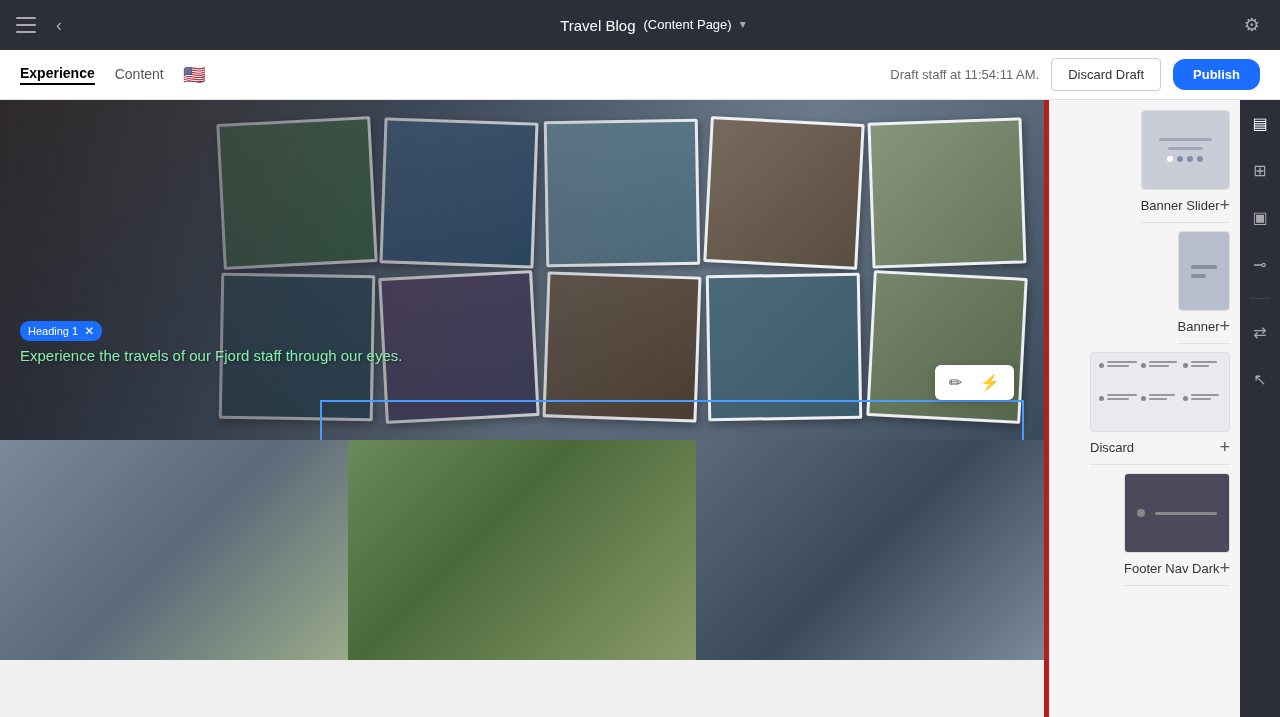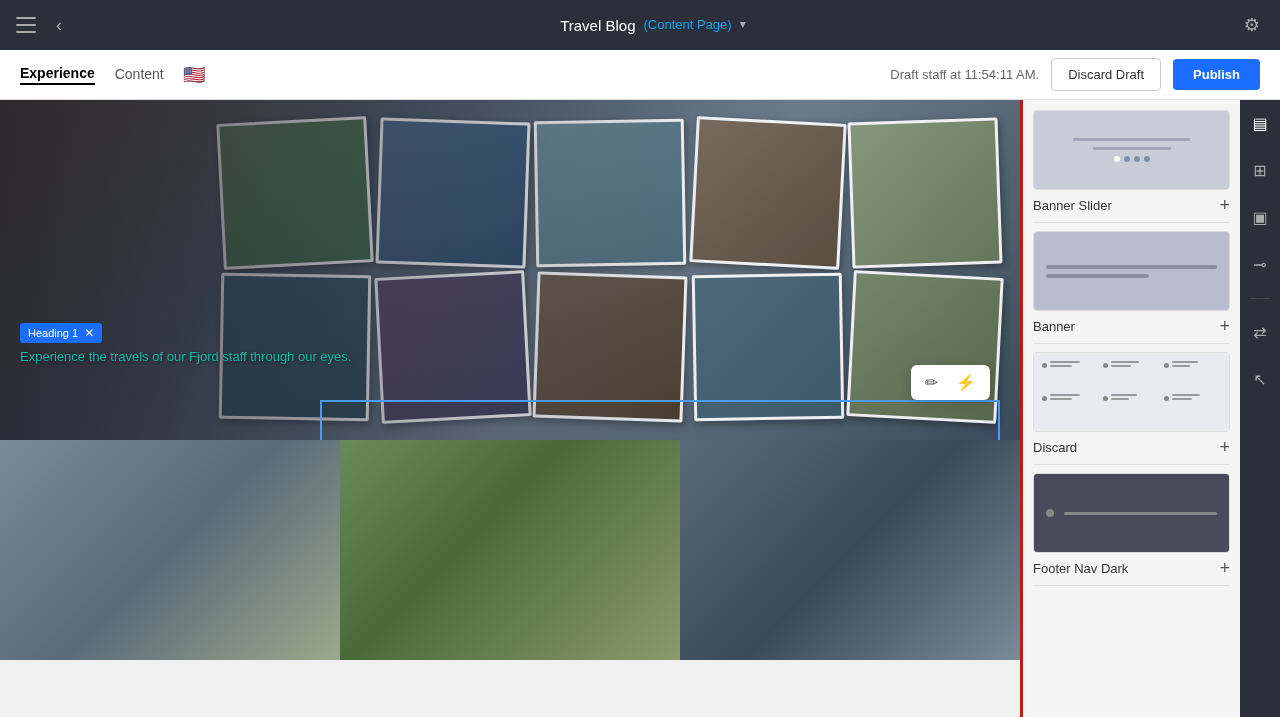--- a/index.html
+++ b/index.html
@@ -9,21 +9,21 @@
     .top-bar {
       height: 50px;
       background: #2c2f3a;
       display: flex;
       align-items: center;
       justify-content: space-between;
       padding: 0 16px;
     }
     .top-bar-left { display: flex; align-items: center; gap: 16px; }
     .top-bar-center { display: flex; align-items: flex-start; gap: 8px; color: #fff; font-size: 15px; font-weight: 500; }
-    .top-bar-center .page-type { color: #0ea5e9; font-size: 13px; font-weight: 400; }
+    .top-bar-center .page-type { color: #ffffff; font-size: 13px; font-weight: 400; }
     .top-bar-center .dropdown-arrow { color: #aaa; font-size: 12px; }
     .top-bar-right { display: flex; align-items: center; }
     .icon-btn { background: none; border: none; color: #aaa; cursor: pointer; font-size: 18px; padding: 4px; }
     .sidebar-toggle { width: 20px; height: 16px; display: flex; flex-direction: column; justify-content: space-between; cursor: pointer; }
     .sidebar-toggle span { display: block; height: 2px; background: #aaa; border-radius: 1px; }
 
     
     .secondary-bar {
       height: 50px;
       background: #fff;
@@ -32,21 +32,21 @@
       padding: 0 20px;
       border-bottom: 1px solid #e0e0e0;
       gap: 20px;
     }
     .secondary-bar .tab { font-size: 14px; color: #555; cursor: pointer; padding-bottom: 2px; }
     .secondary-bar .tab.active { font-weight: 700; color: #000; border-bottom: 2px solid #000; }
     .flag-icon { font-size: 18px; }
     .secondary-bar-right { margin-left: auto; display: flex; align-items: center; gap: 12px; }
     .draft-status { font-size: 13px; color: #666; }
     .discard-btn { padding: 8px 16px; border: 1px solid #ccc; background: #fff; border-radius: 4px; font-size: 13px; cursor: pointer; color: #333; }
-    .publish-btn { padding: 8px 20px; border: none; background: #1a6dff; color: #fff; border-radius: 4px; font-size: 13px; cursor: pointer; font-weight: 600; }
+    .publish-btn { padding: 8px 20px; border: none; background: #1a6dff; color: #fff; border-radius: 12px; font-size: 13px; cursor: pointer; font-weight: 600; }
 
     
     .main-layout {
       display: flex;
       height: calc(717px - 100px);
     }
 
     
     .content-area {
       flex: 1;
@@ -130,26 +130,26 @@
       color: #fff;
     }
     .heading-badge {
       display: inline-flex;
       align-items: center;
       gap: 6px;
       background: #1a6dff;
       color: #fff;
       font-size: 11px;
       padding: 3px 8px;
-      border-radius: 3px;
+      border-radius: 9px;
       margin-bottom: 6px;
     }
     .heading-badge .close-x { cursor: pointer; font-size: 12px; }
     .hero-heading { font-size: 28px; font-weight: 700; color: #fff; margin-bottom: 8px; text-shadow: 1px 1px 4px rgba(0,0,0,0.5); }
-    .hero-subtext { font-size: 13px; color: #14b8a6; margin-bottom: 16px; text-shadow: 1px 1px 3px rgba(0,0,0,0.5); }
+    .hero-subtext { font-size: 15px; color: #86efac; margin-bottom: 16px; text-shadow: 1px 1px 3px rgba(0,0,0,0.5); }
     .hero-cta { background: #1a6dff; color: #fff; border: none; padding: 10px 20px; border-radius: 4px; font-size: 14px; cursor: pointer; font-weight: 500; }
 
     
     .selection-overlay {
       position: absolute;
       top: 300px; left: 320px; right: 20px; height: 60px;
       border: 2px solid #4a9aff;
       pointer-events: none;
     }
 
@@ -179,28 +179,29 @@
     }
     .photo-tile-inner {
       width: 100%; height: 100%;
     }
     .photo-tile:nth-child(1) .photo-tile-inner { background: linear-gradient(135deg, #7a8a9a 0%, #5a6a7a 50%, #9aaa8a 100%); }
     .photo-tile:nth-child(2) .photo-tile-inner { background: linear-gradient(135deg, #6a8a5a 0%, #4a6a3a 40%, #8a9a6a 100%); }
     .photo-tile:nth-child(3) .photo-tile-inner { background: linear-gradient(135deg, #5a6a7a 0%, #3a4a5a 50%, #7a8a9a 100%); }
 
     
     .right-sidebar {
-      width: 220px;
+      width: 196px;
       background: #f5f5f5;
-      border-left: 3px solid #b91c1c;
+      border-left: 5px solid #b91c1c;
       overflow-y: auto;
       padding: 10px;
       display: flex;
       flex-direction: column;
       gap: 0;
+      align-items: flex-end;
     }
     .sidebar-block {
       margin-bottom: 0;
       border-bottom: 1px solid #e0e0e0;
       padding-bottom: 8px;
       margin-bottom: 8px;
     }
     .sidebar-thumbnail {
       width: 100%;
       height: 80px;

